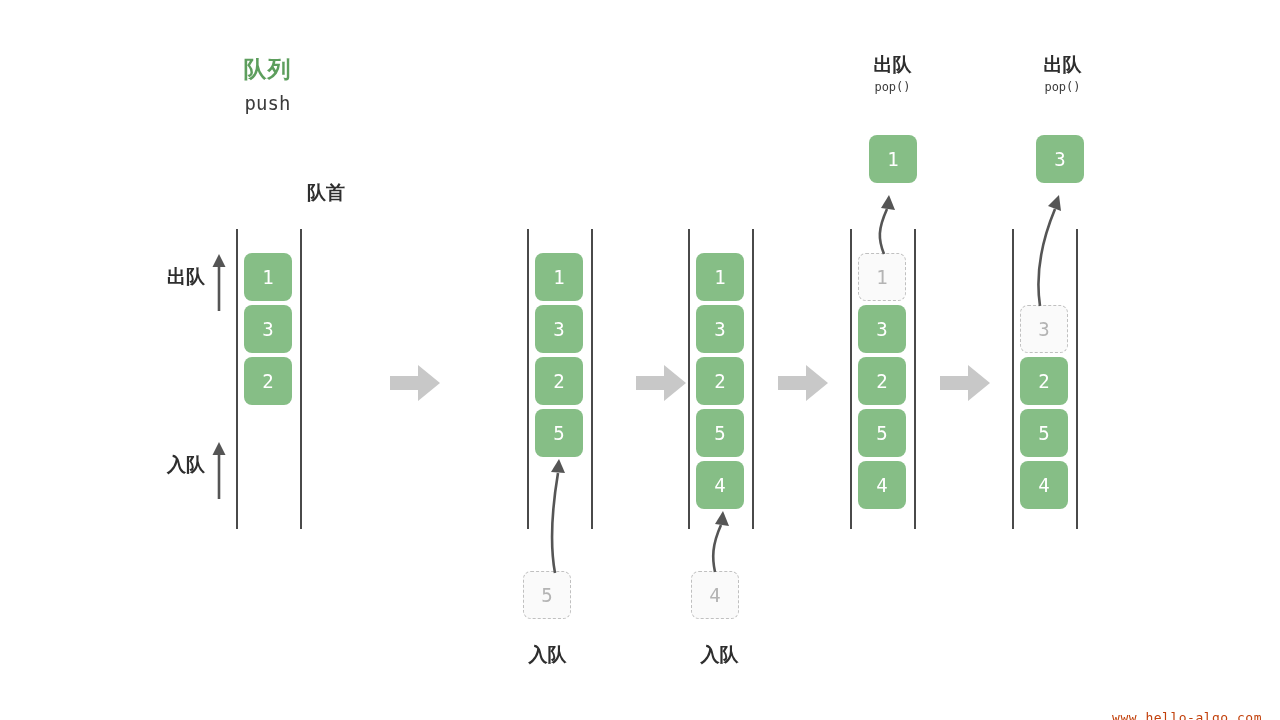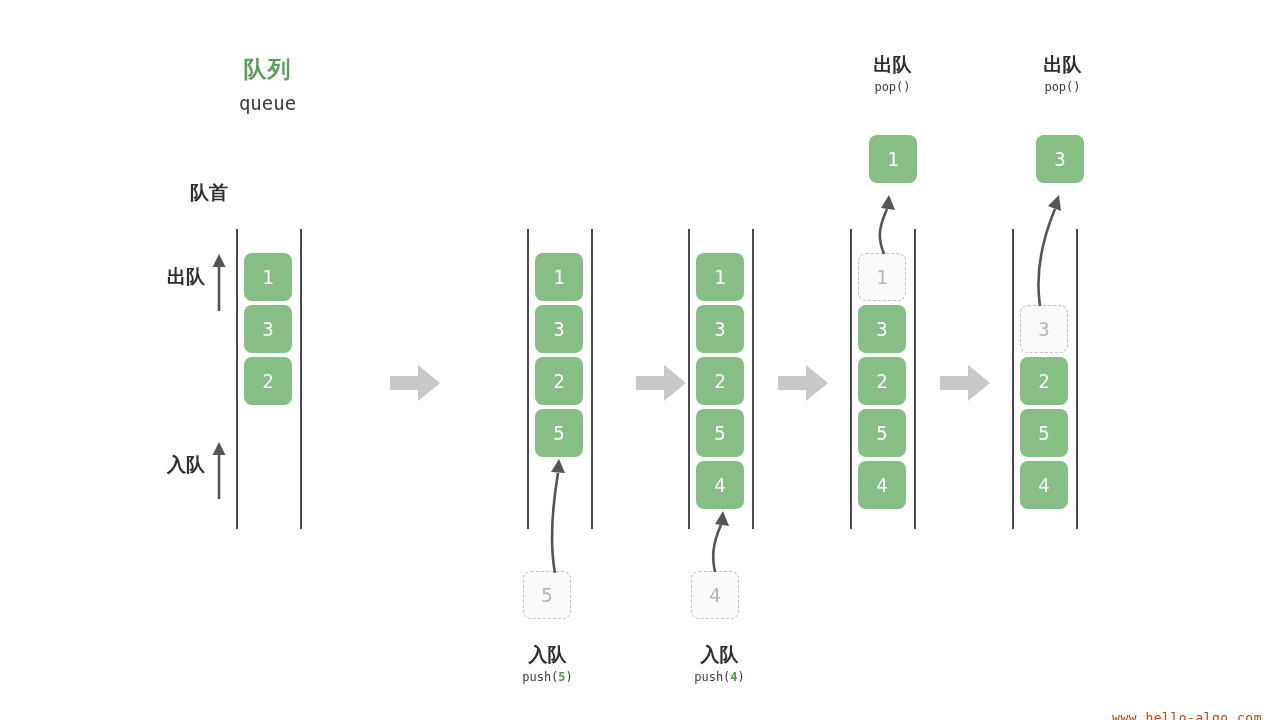--- a/index.html
+++ b/index.html
@@ -23,21 +23,21 @@
     margin-top: 21px;
   }
   .abs { position: absolute; }
   .title-wrap { position: absolute; }
 
   
   .edge-label {
     font-size: 19px;
     font-weight: 700;
     color: #2e2e2e;
-    text-align: left;
+    text-align: right;
     white-space: nowrap;
   }
 
   
   .side-label {
     font-size: 19px;
     font-weight: 700;
     color: #2e2e2e;
     white-space: nowrap;
     text-align: right;
@@ -100,21 +100,21 @@
   }
   svg { overflow: visible; }
 </style>
 </head>
 <body>
 
 <div id="canvas">
 
   <div class="abs title-wrap" style="left:190px; top:0; width:155px;">
     <div class="abs" style="left:0; top:33px; width:155px; text-align:center; font-size:23px; font-weight:700; color:#5d9e5d; letter-spacing:1px;">队列</div>
-    <div class="abs" style="left:0; top:71px; width:155px; text-align:center; font-size:19px; font-family:'DejaVu Sans Mono','Liberation Mono',monospace; color:#3c3c3c;">queue</div>
+    <div class="abs" style="left:0; top:71px; width:155px; text-align:center; font-size:19px; font-family:'DejaVu Sans Mono','Liberation Mono',monospace; color:#3c3c3c;">push</div>
   </div>
 
   <div class="abs edge-label" style="left:190px; top:159px; width:155px;">队首</div>
 
   <div class="abs side-label" style="left:120px; top:243px; width:85px;">出队</div>
   <svg class="abs" style="left:208px; top:232px;" width="22" height="58" viewBox="0 0 22 58">
     <line x1="11" y1="58" x2="11" y2="12" stroke="#555555" stroke-width="2.6"></line>
     <polygon points="11,1 4.5,14 17.5,14" fill="#555555"></polygon>
   </svg>
 
@@ -145,21 +145,20 @@
     <div class="cell" style="left:8px; top:180px;">5</div>
   </div>
 
   <div class="cell ghost" style="left:523px; top:550px;">5</div>
   <svg class="abs" style="left:530px; top:430px;" width="50" height="125" viewBox="0 0 50 125">
     <path d="M 25 122 C 21 100 20 70 28 22" stroke="#555555" stroke-width="2.6" fill="none"></path>
     <polygon points="29,8 21,21 35,22" fill="#555555"></polygon>
   </svg>
   <div class="op-caption" style="left:460px; top:620px; width:175px;">
     <div class="op-cn">入队</div>
-    <div class="op-code"><span>push(</span><span class="arg">5</span><span>)</span></div>
   </div>
 
   <svg class="abs" style="left:636px; top:344px;" width="50" height="36" viewBox="0 0 50 36">
     <polygon points="0,11 28,11 28,0 50,18 28,36 28,25 0,25" fill="#c8c8c8"></polygon>
   </svg>
 
   <div class="abs" style="left:688px; top:208px; width:66px; height:300px;">
     <div class="abs rail" style="left:0; top:0; height:300px;"></div>
     <div class="abs rail" style="left:64px; top:0; height:300px;"></div>
     <div class="cell" style="left:8px; top:24px;">1</div>
@@ -169,21 +168,20 @@
     <div class="cell" style="left:8px; top:232px;">4</div>
   </div>
 
   <div class="cell ghost" style="left:691px; top:550px;">4</div>
   <svg class="abs" style="left:698px; top:482px;" width="40" height="72" viewBox="0 0 40 72">
     <path d="M 17 69 C 14 55 14 42 23 22" stroke="#555555" stroke-width="2.6" fill="none"></path>
     <polygon points="25,8 17,21 31,23" fill="#555555"></polygon>
   </svg>
   <div class="op-caption" style="left:632px; top:620px; width:175px;">
     <div class="op-cn">入队</div>
-    <div class="op-code"><span>push(</span><span class="arg">4</span><span>)</span></div>
   </div>
 
   <svg class="abs" style="left:778px; top:344px;" width="50" height="36" viewBox="0 0 50 36">
     <polygon points="0,11 28,11 28,0 50,18 28,36 28,25 0,25" fill="#c8c8c8"></polygon>
   </svg>
 
   <div class="abs" style="left:850px; top:208px; width:66px; height:300px;">
     <div class="abs rail" style="left:0; top:0; height:300px;"></div>
     <div class="abs rail" style="left:64px; top:0; height:300px;"></div>
     <div class="cell ghost" style="left:8px; top:24px;">1</div>

